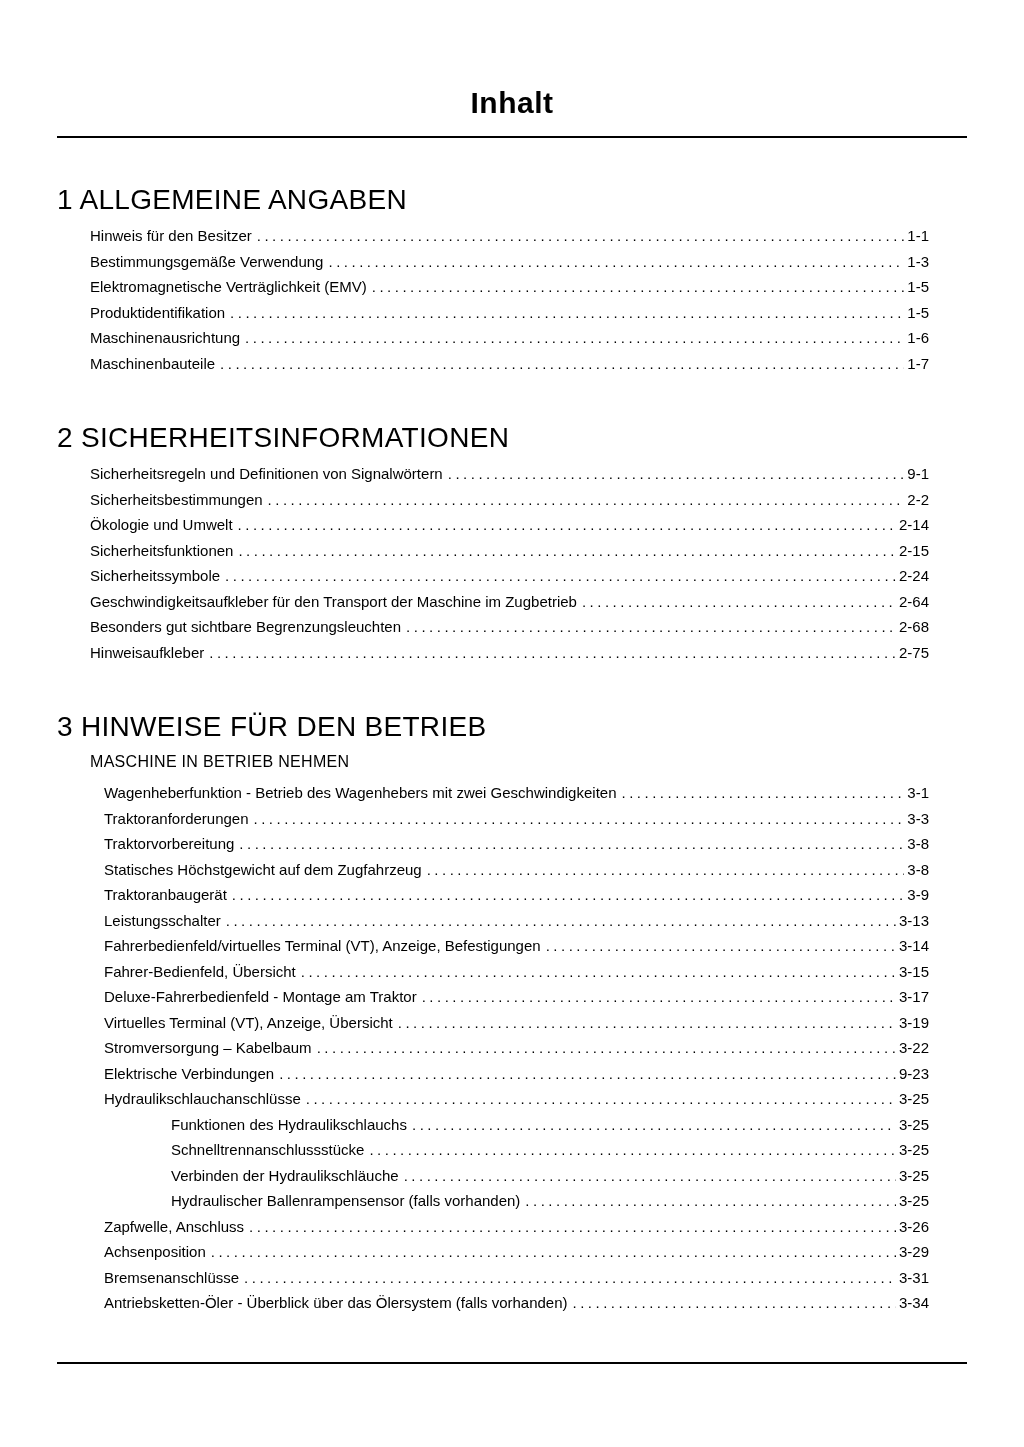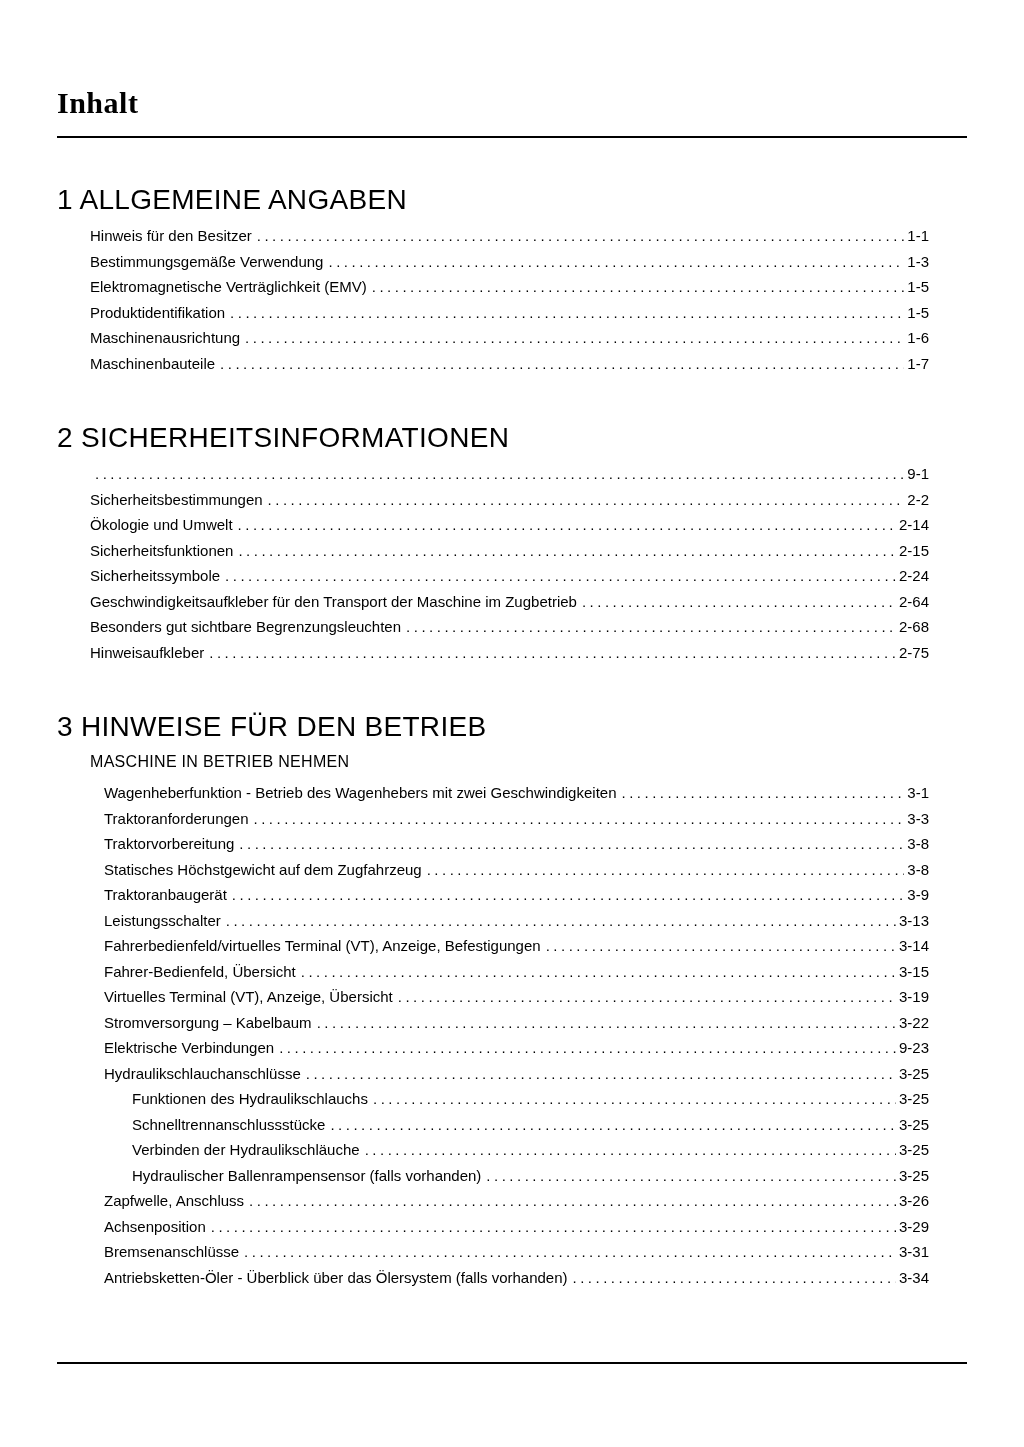--- a/index.html
+++ b/index.html
@@ -13,24 +13,24 @@
     position: relative;
     width: 1024px;
     height: 1447px;
     box-sizing: border-box;
     padding: 86px 57px 0 57px;
     background: #ffffff;
     overflow: hidden;
   }
   .title {
     margin: 0 0 16px 0;
+    text-align: center;
     font-size: 30px;
     font-weight: bold;
     letter-spacing: 0.5px;
-    font-family: Liberation Serif, serif;
   }
   .rule {
     height: 0;
     border: none;
     border-top: 2px solid #000;
     margin: 0;
   }
   .bottom-rule {
     position: absolute;
     left: 57px;
@@ -54,21 +54,21 @@
   }
   .toc-entry {
     display: flex;
     align-items: baseline;
     font-size: 15px;
     line-height: 25.5px;
     margin-right: 38px;
   }
   .indent-0 { margin-left: 33px; }
   .indent-1 { margin-left: 47px; }
-  .indent-2 { margin-left: 75px; }
+  .indent-2 { margin-left: 114px; }
   .toc-label {
     white-space: nowrap;
   }
   .leader {
     flex: 1;
     overflow: hidden;
     white-space: nowrap;
     margin: 0 3px 0 5px;
     min-width: 12px;
   }
@@ -117,20 +117,21 @@
         </div>
         <div class="toc-entry indent-0">
           <span class="toc-label">Maschinenbauteile</span>
           <span class="leader"></span>
           <span class="toc-page">1-7</span>
         </div>
       </section>
       <section class="toc-section">
         <h2 class="section-heading">2 SICHERHEITSINFORMATIONEN</h2>
         <div class="toc-entry indent-0">
+          <span class="toc-label">Sicherheitsregeln und Definitionen von Signalwörtern</span>
           <span class="leader"></span>
           <span class="toc-page">9-1</span>
         </div>
         <div class="toc-entry indent-0">
           <span class="toc-label">Sicherheitsbestimmungen</span>
           <span class="leader"></span>
           <span class="toc-page">2-2</span>
         </div>
         <div class="toc-entry indent-0">
           <span class="toc-label">Ökologie und Umwelt</span>
@@ -198,20 +199,25 @@
         </div>
         <div class="toc-entry indent-1">
           <span class="toc-label">Fahrerbedienfeld/virtuelles Terminal (VT), Anzeige, Befestigungen</span>
           <span class="leader"></span>
           <span class="toc-page">3-14</span>
         </div>
         <div class="toc-entry indent-1">
           <span class="toc-label">Fahrer-Bedienfeld, Übersicht</span>
           <span class="leader"></span>
           <span class="toc-page">3-15</span>
+        </div>
+        <div class="toc-entry indent-1">
+          <span class="toc-label">Deluxe-Fahrerbedienfeld - Montage am Traktor</span>
+          <span class="leader"></span>
+          <span class="toc-page">3-17</span>
         </div>
         <div class="toc-entry indent-1">
           <span class="toc-label">Virtuelles Terminal (VT), Anzeige, Übersicht</span>
           <span class="leader"></span>
           <span class="toc-page">3-19</span>
         </div>
         <div class="toc-entry indent-1">
           <span class="toc-label">Stromversorgung – Kabelbaum</span>
           <span class="leader"></span>
           <span class="toc-page">3-22</span>

